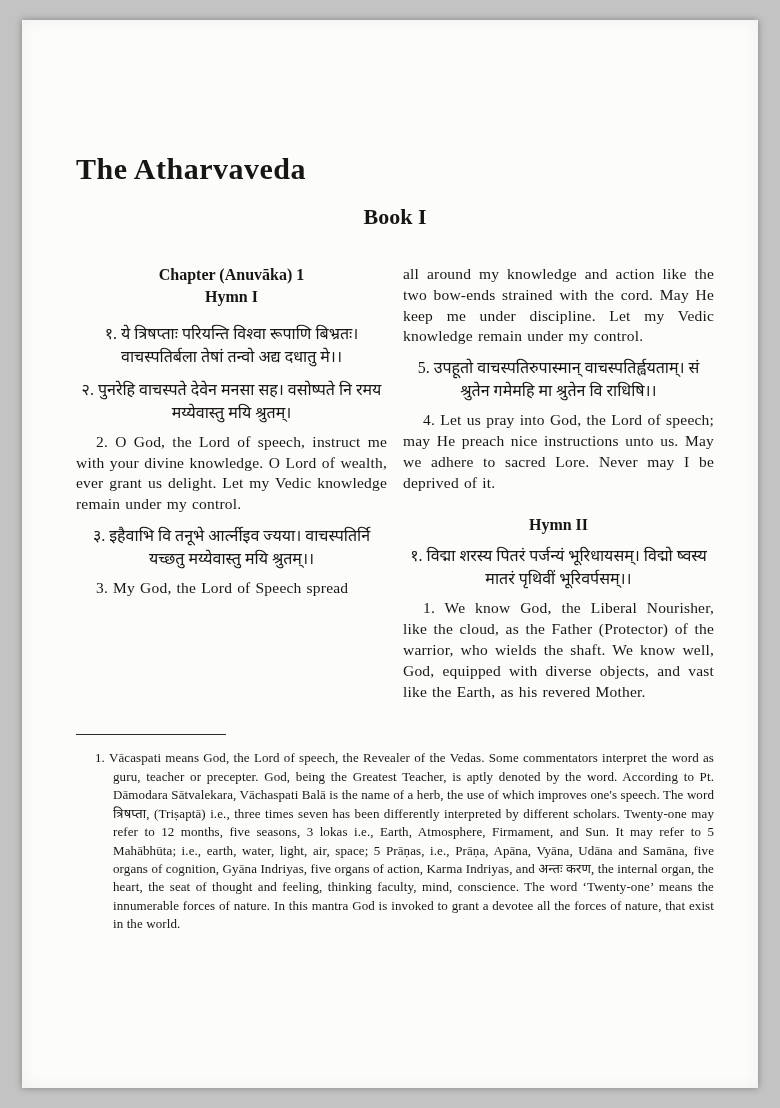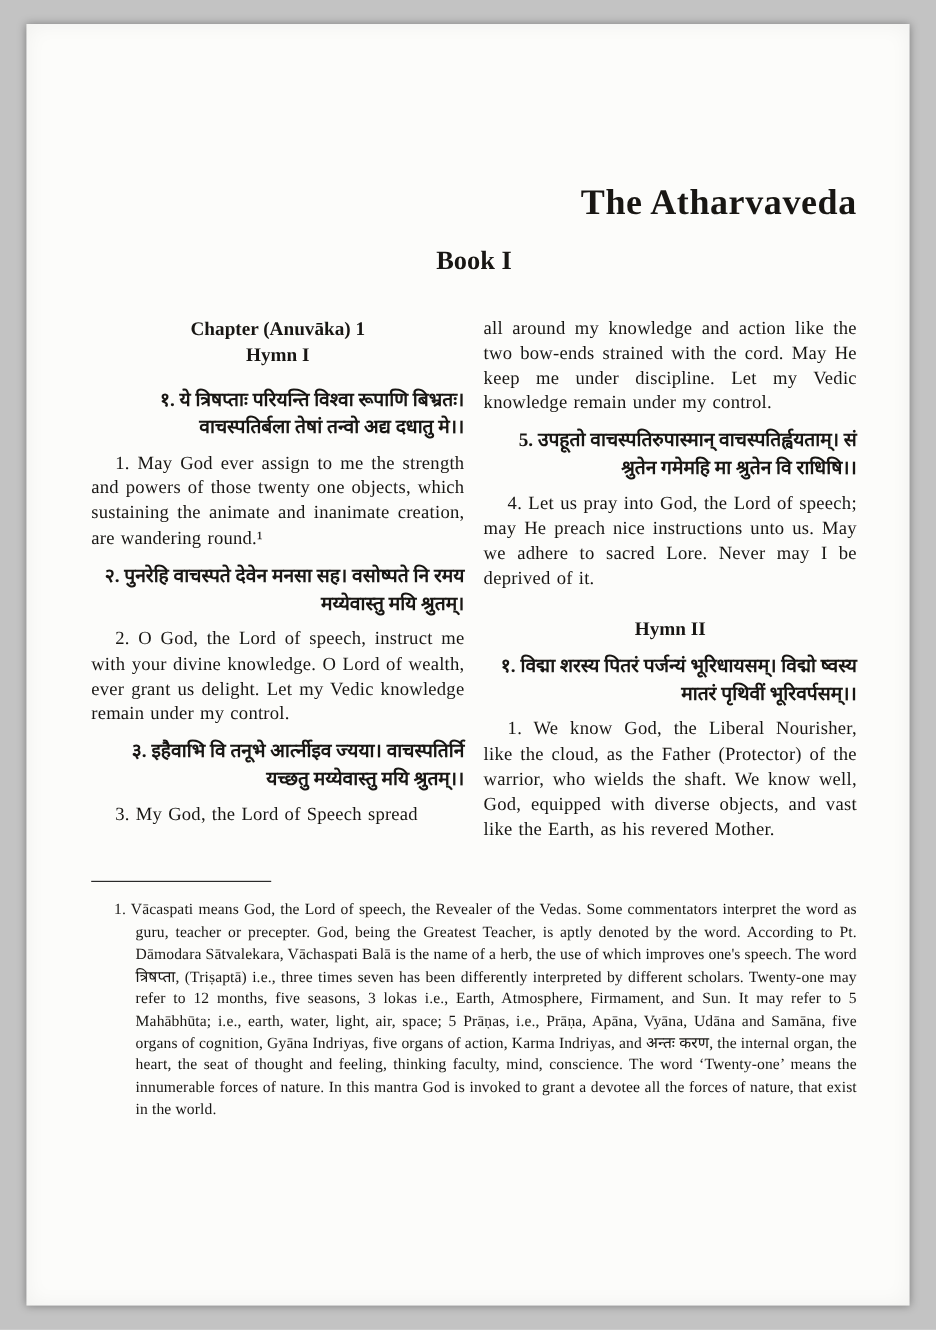--- a/index.html
+++ b/index.html
@@ -15,21 +15,21 @@
     position: absolute;
     left: 22px;
     top: 20px;
     width: 736px;
     height: 1068px;
     background: #fcfcfa;
     box-shadow: 0 0 7px rgba(0,0,0,0.35), inset 0 0 18px rgba(0,0,0,0.05);
     padding: 132px 44px 0 54px;
   }
   .book-title {
-    text-align: right;
+    text-align: left;
     font-size: 30px;
     font-weight: bold;
     letter-spacing: 0.5px;
   }
   .book-number {
     text-align: center;
     font-size: 22px;
     font-weight: bold;
     margin-top: 18px;
   }
@@ -44,24 +44,24 @@
   }
   .heading {
     text-align: center;
     font-weight: bold;
     font-size: 16px;
     line-height: 1.35;
   }
   .heading.gap-below { margin-bottom: 15px; }
   .heading.hymn2 { margin: 20px 0 4px 0; }
   .sanskrit {
-    font-weight: bold;
+    font-weight: normal;
     font-size: 16px;
     line-height: 1.45;
-    text-align: right;
+    text-align: center;
     margin: 9px 0 8px 0;
   }
   .english {
     font-size: 15.5px;
     line-height: 1.34;
     text-align: justify;
     text-indent: 20px;
     margin-bottom: 8px;
     letter-spacing: 0.2px;
     word-spacing: 1px;
@@ -90,21 +90,20 @@
   <h1 class="book-title">The Atharvaveda</h1>
   <h2 class="book-number">Book I</h2>
 
   <div class="columns">
 
     <div class="col">
       <p class="heading">Chapter (Anuvāka) 1</p>
       <p class="heading gap-below">Hymn I</p>
 
       <p class="sanskrit">१. ये त्रिषप्ताः परियन्ति विश्वा रूपाणि बिभ्रतः। वाचस्पतिर्बला तेषां तन्वो अद्य दधातु मे।।</p>
-      <p class="english">1. May God ever assign to me the strength and powers of those twenty one objects, which sustaining the animate and inanimate creation, are wandering round.¹</p>
 
       <p class="sanskrit">२. पुनरेहि वाचस्पते देवेन मनसा सह। वसोष्पते नि रमय मय्येवास्तु मयि श्रुतम्।</p>
       <p class="english">2. O God, the Lord of speech, instruct me with your divine knowledge. O Lord of wealth, ever grant us delight. Let my Vedic knowledge remain under my control.</p>
 
       <p class="sanskrit">३. इहैवाभि वि तनूभे आर्त्नीइव ज्यया। वाचस्पतिर्नि यच्छतु मय्येवास्तु मयि श्रुतम्।।</p>
       <p class="english">3. My God, the Lord of Speech spread</p>
     </div>
 
     <div class="col">
       <p class="english no-indent">all around my knowledge and action like the two bow-ends strained with the cord. May He keep me under discipline. Let my Vedic knowledge remain under my control.</p>

